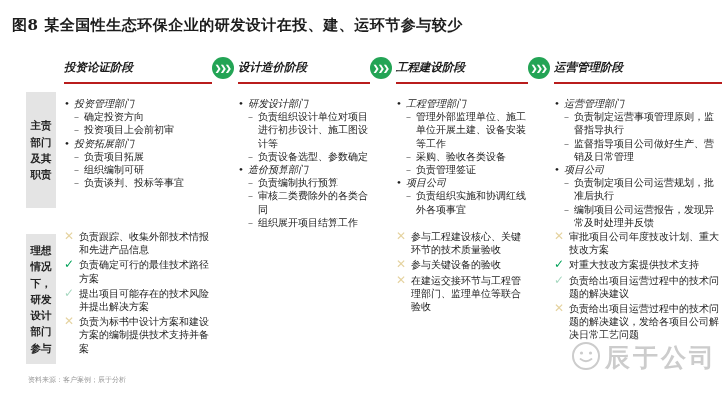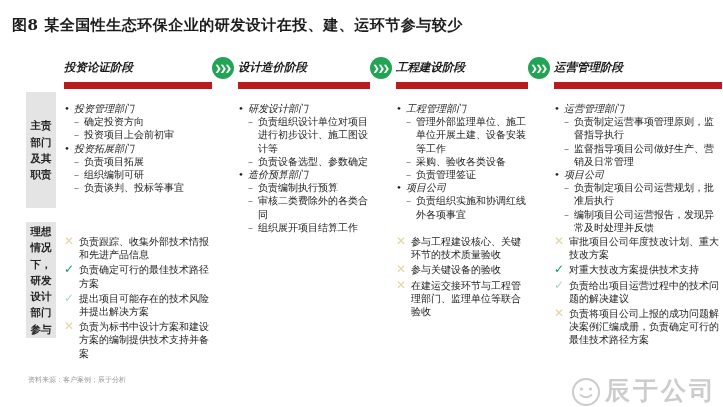--- a/index.html
+++ b/index.html
@@ -18,29 +18,29 @@
   .sidebar{width:30px;display:flex;flex-direction:column;flex:0 0 30px;}
   .side-spacer{height:32px;}
   .sidebox{
     background:#e4e4e4;width:30px;box-sizing:border-box;
     display:flex;align-items:center;justify-content:center;text-align:center;
     font-size:10.5px;font-weight:bold;line-height:1.55;color:#222;
     white-space:pre-line;
     font-family:"DejaVu Serif","Liberation Serif",serif;
   }
   .box-top{height:116px;margin-bottom:14px;}
-  .box-bottom{height:116px;}
+  .box-bottom{height:130px;margin-top:12px;}
   
   .stage{position:relative;box-sizing:border-box;}
   .s0{width:148px;margin-left:8px;}
   .s1{width:132px;margin-left:26px;}
   .s2{width:132px;margin-left:26px;}
   .s3{width:168px;margin-left:26px;}
   .stage-header{
-    height:22px;border-bottom:7px solid #b91c1c;position:relative;
+    height:22px;border-bottom:2px solid #b91c1c;position:relative;
     font-family:Liberation Serif, serif;
     font-size:11.5px;font-weight:bold;font-style:italic;
   }
   .arrow-circle{
     position:absolute;left:-26px;top:-3px;width:22px;height:22px;border-radius:50%;
     background:#23a455;color:#ffffff;display:flex;align-items:center;justify-content:center;
     font-size:8px;font-weight:bold;letter-spacing:-1.5px;font-style:normal;
     padding-right:1px;box-sizing:border-box;
   }
   .top-sec{height:140px;padding-top:13px;box-sizing:border-box;}
@@ -58,22 +58,22 @@
   .mk-x::before{content:"✕";color:#e5d3a0;}
   .mk-check::before{content:"✓";color:#00a259;}
   .mk-check-light::before{content:"✓";color:#a6d8c0;}
   .it-text{flex:1;}
   
   .source{
     position:absolute;left:28px;top:375px;font-size:7px;color:#999;
     font-family:"DejaVu Serif","Liberation Serif",serif;
   }
   .watermark{
-    position:absolute;right:6px;top:341px;display:flex;align-items:flex-end;gap:4px;
-    color:#cccccc;z-index:6;pointer-events:none;margin-top:33px;
+    position:absolute;right:6px;top:341px;display:flex;align-items:flex-start;gap:4px;
+    color:#cccccc;z-index:6;pointer-events:none;
   }
   .wm-logo{width:30px;height:30px;flex:0 0 30px;}
   .wm-text{
     font-size:25px;letter-spacing:3px;font-weight:bold;color:#cccccc;
     font-family:"DejaVu Serif","Liberation Serif",serif;
   }
 </style>
 </head>
 <body>
 
@@ -248,21 +248,21 @@
       <div class="ideal-item">
         <span class="mk mk-check"></span>
         <span class="it-text">对重大技改方案提供技术支持</span>
       </div>
       <div class="ideal-item">
         <span class="mk mk-check-light"></span>
         <span class="it-text">负责给出项目运营过程中的技术问题的解决建议</span>
       </div>
       <div class="ideal-item">
         <span class="mk mk-x"></span>
-        <span class="it-text">负责将项目公司上报的成功问题解决案例汇编成册，负责确定可行的最佳技术路径方案</span>
+        <span class="it-text">负责给出项目运营过程中的技术问题的解决建议，发给各项目公司解决日常工艺问题</span>
       </div>
     </div>
   </div>
 
 </div>
 
 <div class="source">资料来源：客户案例；辰于分析</div>
 
 <div class="watermark">
   <svg class="wm-logo" viewBox="0 0 30 30">

